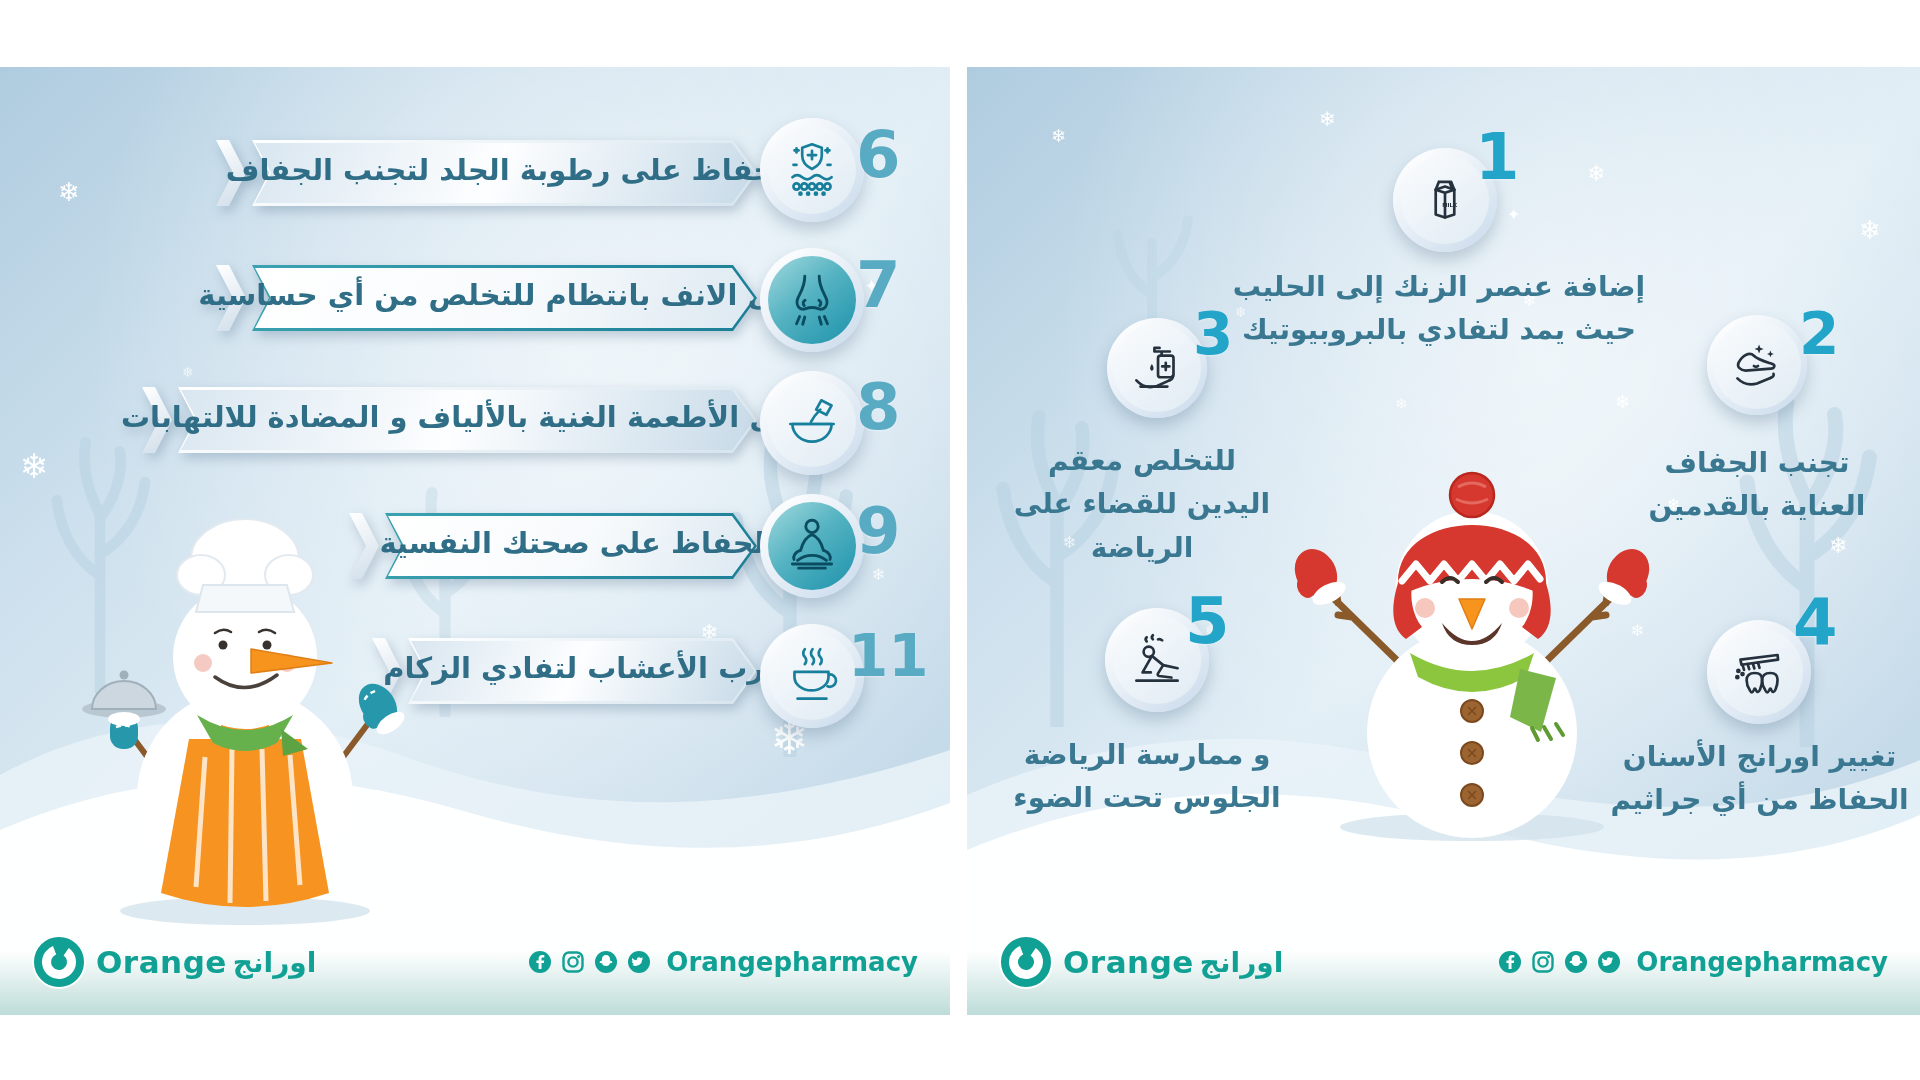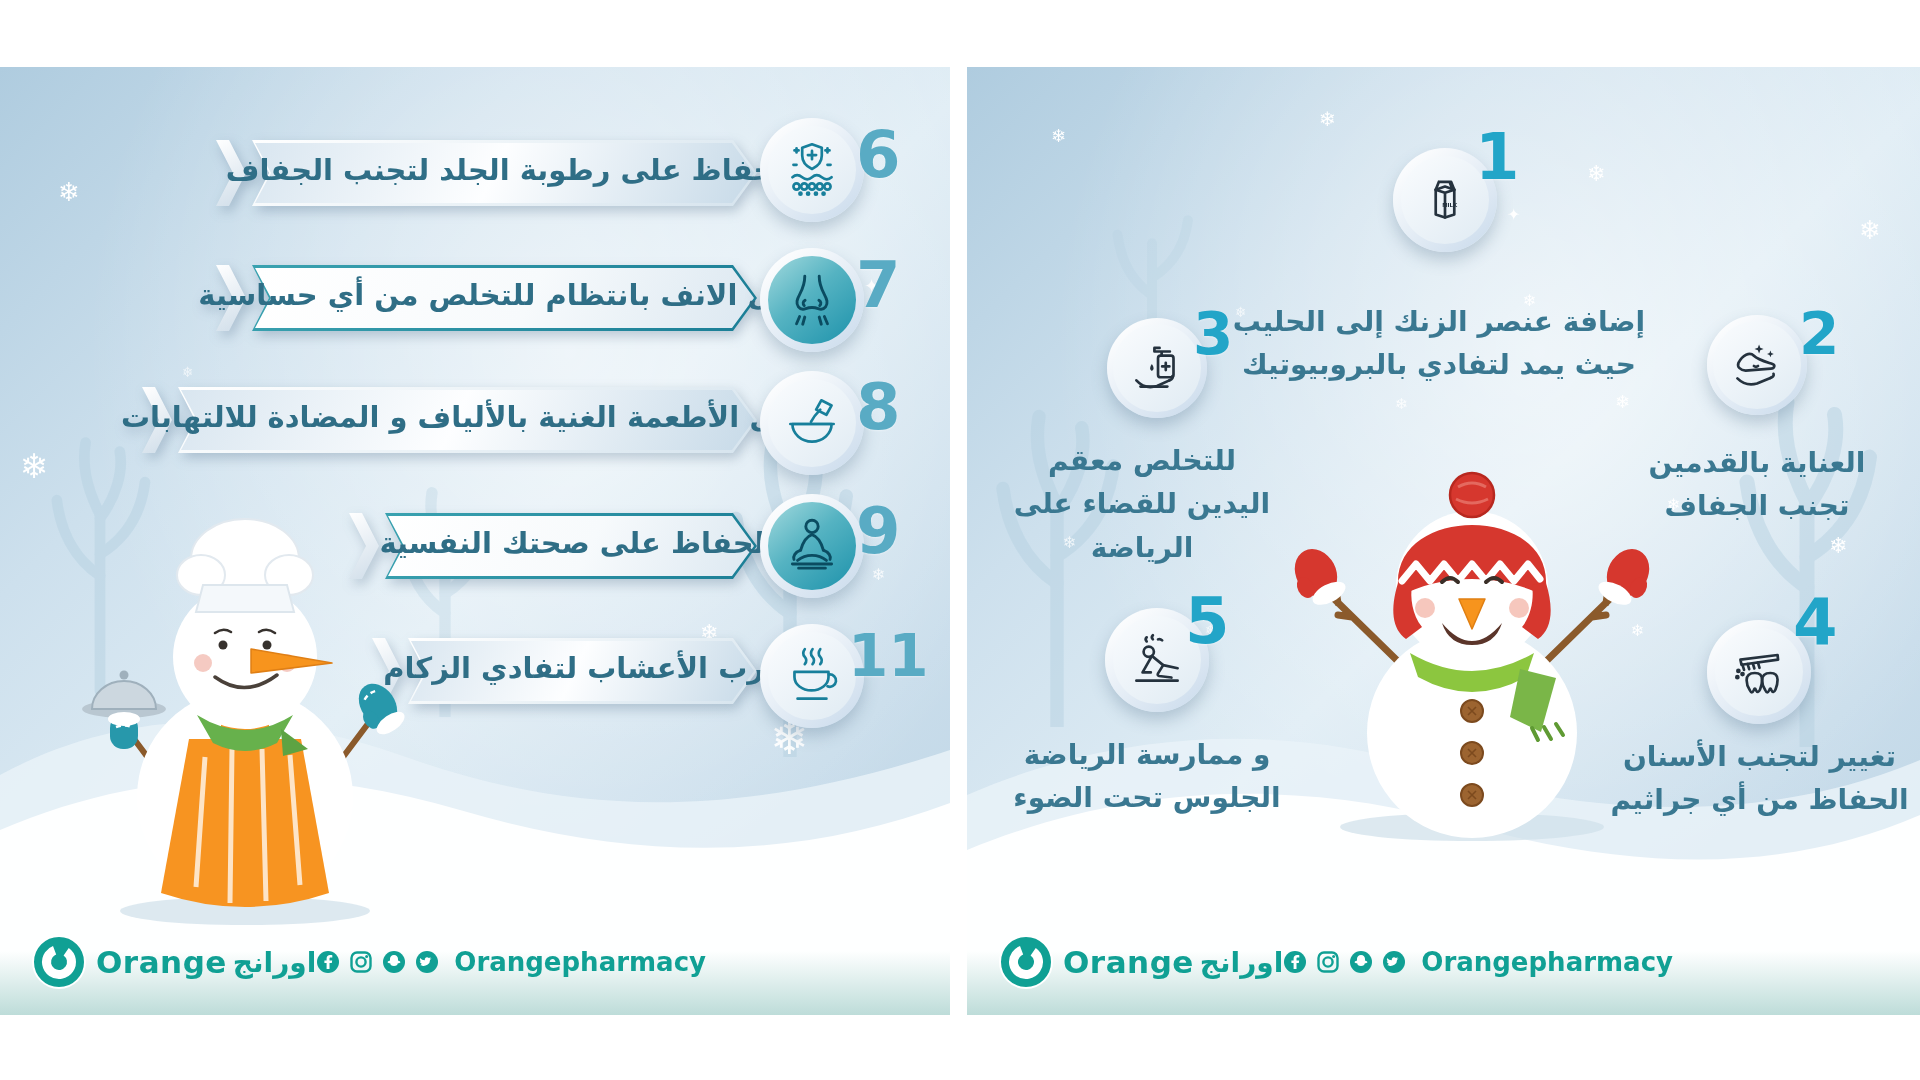--- a/index.html
+++ b/index.html
@@ -61,21 +61,21 @@
 
   
   .r-text{position:absolute;z-index:3;direction:rtl;text-align:center;
     color:#3a7891;font-weight:700;font-size:28px;line-height:1.55;}
 
   
   .snowman{position:absolute;z-index:4;}
 
   
   .footer{position:absolute;left:32px;right:32px;bottom:26px;z-index:5;
-    display:flex;justify-content:flex-start;align-items:center;}
+    display:flex;justify-content:space-between;align-items:center;}
   .brand{display:flex;align-items:center;gap:10px;}
   .brand-mark{width:54px;height:54px;}
   .brand-en{color:#10a094;font-size:31px;font-weight:700;letter-spacing:.5px;}
   .brand-ar{color:#10a094;font-size:28px;font-weight:700;direction:rtl;margin-left:-4px;}
   .social{display:flex;align-items:center;gap:9px;}
   .social svg{width:24px;height:24px;}
   .social-handle{color:#10a094;font-size:26px;font-weight:600;margin-left:6px;}
 
   .ic-stroke{fill:none;stroke:#177f9b;stroke-width:2.6;stroke-linecap:round;stroke-linejoin:round;}
   .ic-stroke-dark{fill:none;stroke:#25323e;stroke-width:2.6;stroke-linecap:round;stroke-linejoin:round;}
@@ -391,43 +391,43 @@
           <g class="ic-stroke-dark" stroke-width="2.4">
         <path d="M23 22 L32 19 L41 22 L41 46 L32 49 L23 46 Z"></path>
         <path d="M23 22 L32 25 L41 22 M32 25 L32 49"></path>
         <path d="M26 14.5 L38 14.5 L41 22 M23 22 L26 14.5 M36.5 14.5 L39 21"></path>
       </g>
           <text x="36.5" y="38.5" font-size="5.2" font-weight="bold" fill="#25323e" text-anchor="middle">MILK</text>
         </svg>
     </div>
   </div>
   <div class="num" style="left:508px;top:58px;">1</div>
-  <div class="r-text" style="left:252px;top:198px;width:440px;margin-top:35px;">
+  <div class="r-text" style="left:252px;top:198px;width:440px;">
     <div>إضافة عنصر الزنك إلى الحليب</div>
     <div>حيث يمد لتفادي بالبروبيوتيك</div>
   </div>
 
   <div class="icon-circle" style="left:740px;top:248px;width:100px;height:100px;">
     <div class="icon-face">
       <svg viewBox="0 0 64 64">
           <g class="ic-stroke-dark" stroke-width="2.4">
         <path d="M14 30 C18 22 25 19 29 23 C33 27 41 29 47 31 C50 32 49 35.5 45.5 35.5 L21 37.5 C16 37 12.5 34 14 30 Z"></path>
         <path d="M29 33 q2 1.5 4 0"></path>
         <path d="M13 45 q8 8 19 5 l13 -5.5"></path>
         <path d="M45 44.5 q4 -1.5 3 -4"></path>
         <path d="M34 12 l1.2 3.2 3.2 1.2 -3.2 1.2 -1.2 3.2 -1.2 -3.2 -3.2 -1.2 3.2 -1.2 z" fill="#25323e" stroke="none"></path>
         <path d="M45 18 l0.9 2.4 2.4 0.9 -2.4 0.9 -0.9 2.4 -0.9 -2.4 -2.4 -0.9 2.4 -0.9 z" fill="#25323e" stroke="none"></path>
       </g>
         </svg>
     </div>
   </div>
   <div class="num" style="left:832px;top:238px;font-size:58px;">2</div>
   <div class="r-text" style="left:640px;top:374px;width:300px;">
+    <div>تجنب الجفاف</div>
     <div>العناية بالقدمين</div>
-    <div>تجنب الجفاف</div>
   </div>
 
   <div class="icon-circle" style="left:140px;top:251px;width:100px;height:100px;">
     <div class="icon-face">
       <svg viewBox="0 0 64 64">
           <g class="ic-stroke-dark" stroke-width="2.4">
         <rect x="33" y="20" width="15" height="21" rx="2.5"></rect>
         <path d="M40.5 27 v7 M37 30.5 h7"></path>
         <path d="M36.5 20 v-4 h8 M36.5 16 h-7 v-3.5 h5"></path>
         <path d="M27 28 q3.5 4.5 0 7 q-3.5 -2.5 0 -7" fill="#25323e" stroke="none"></path>
@@ -454,21 +454,21 @@
         <path d="M35 40 q0 -7 8 -7 q7 0 7 6.5 q0 5 -2 9.5 q-2 4.5 -4 0.5 q-1 -3 -2 0 q-2 4.5 -4 0 q-3 -4.5 -3 -9.5 z"></path>
         <circle cx="12" cy="31" r="1" fill="#25323e"></circle>
             <circle cx="16" cy="34" r="1" fill="#25323e"></circle>
             <circle cx="11" cy="37" r="1" fill="#25323e"></circle>
       </g>
         </svg>
     </div>
   </div>
   <div class="num" style="left:826px;top:524px;">4</div>
   <div class="r-text" style="left:635px;top:668px;width:315px;">
-    <div>تغيير لتجنب الأسنان</div>
+    <div>تغيير اورانج الأسنان</div>
     <div>الحفاظ من أي جراثيم</div>
   </div>
 
   <div class="icon-circle" style="left:138px;top:541px;">
     <div class="icon-face">
       <svg viewBox="0 0 64 64">
           <g class="ic-stroke-dark" stroke-width="2.4">
         <path d="M22 10 q-2 2 0 4 M28 8 q-2 2 0 4 M33 12 q2 -1 4 1"></path>
         <circle cx="24" cy="24" r="5"></circle>
         <path d="M27 28 L38 37 L52 40"></path>

